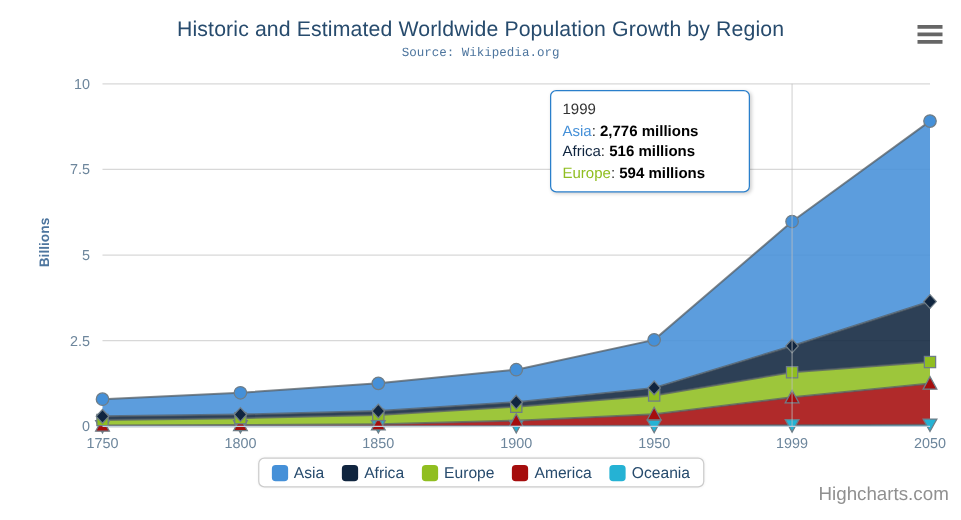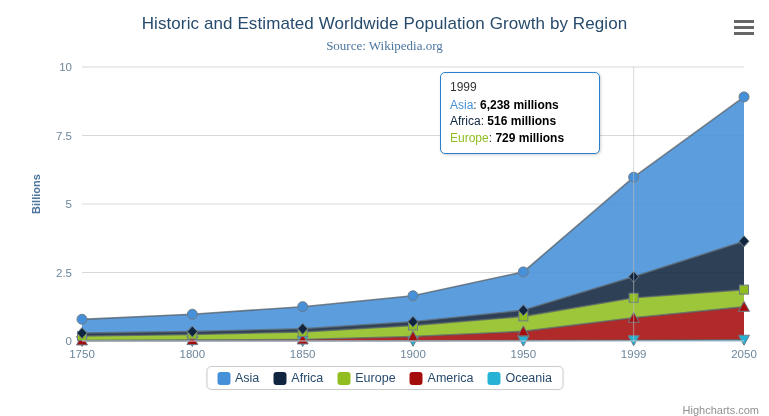--- a/index.html
+++ b/index.html
@@ -31,23 +31,23 @@
     font-size: 17px;
     color: #274b6d;
     font-family: "Liberation Sans", sans-serif;
     letter-spacing: 0.1px;
   }
   .chart-subtitle {
     position: absolute;
     left: 0; top: 38px;
     width: 769px;
     text-align: center;
-    font-size: 13px;
+    font-size: 10px;
     color: #4d759e;
-    font-family: Liberation Serif, serif;
+    font-family: Liberation Mono, monospace;
   }
 
   
   .context-button {
     position: absolute;
     right: 12px; top: 16px;
     width: 26px; height: 22px;
     cursor: pointer;
     display: flex;
     flex-direction: column;
@@ -139,22 +139,22 @@
   .legend-label {
     font-size: 12.5px;
     color: #274b6d;
     font-family: "Liberation Sans", sans-serif;
   }
 
   
   .credits {
     position: absolute;
     right: 10px;
-    bottom: 0;
-    font-size: 11px;
+    bottom: 12px;
+    font-size: 15px;
     color: #909090;
     cursor: pointer;
     font-family: "Liberation Sans", sans-serif;
   }
 
   .tick-label {
     font-family: "Liberation Sans", sans-serif;
     font-size: 11.5px;
     fill: #6d869c;
   }
@@ -308,23 +308,23 @@
       <text x="523.3333333333333" y="358" text-anchor="middle" class="tick-label">1950</text>
       <text x="633.6666666666667" y="358" text-anchor="middle" class="tick-label">1999</text>
       <text x="744" y="358" text-anchor="middle" class="tick-label">2050</text>
     </svg>
 
   <div class="y-axis-title">Billions</div>
 
   <div class="tooltip">
     <div class="tt-header">1999</div>
     <div id="tooltip-rows">
-        <div class="tt-row"><span class="tt-name" style="color: rgb(69, 144, 216);">Asia</span>: <span class="tt-val">6,238 millions</span></div>
+        <div class="tt-row"><span class="tt-name" style="color: rgb(69, 144, 216);">Asia</span>: <span class="tt-val">2,776 millions</span></div>
         <div class="tt-row"><span class="tt-name" style="color: rgb(16, 37, 63);">Africa</span>: <span class="tt-val">516 millions</span></div>
-        <div class="tt-row"><span class="tt-name" style="color: rgb(144, 190, 32);">Europe</span>: <span class="tt-val">729 millions</span></div>
+        <div class="tt-row"><span class="tt-name" style="color: rgb(144, 190, 32);">Europe</span>: <span class="tt-val">594 millions</span></div>
       </div>
   </div>
 
   <div class="legend" id="legend">
       <div class="legend-item">
         <span class="legend-swatch" style="background: rgb(69, 144, 216);"></span>
         <span class="legend-label">Asia</span>
       </div>
       <div class="legend-item">
         <span class="legend-swatch" style="background: rgb(16, 37, 63);"></span>

